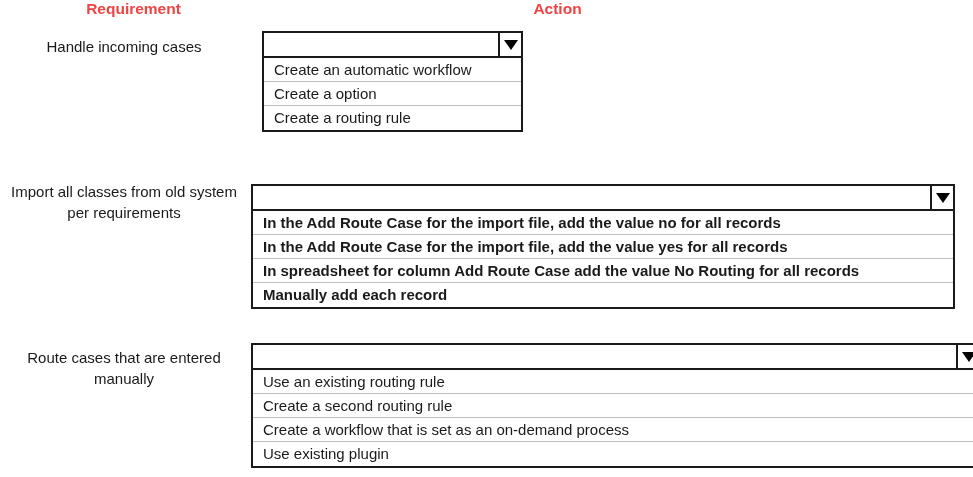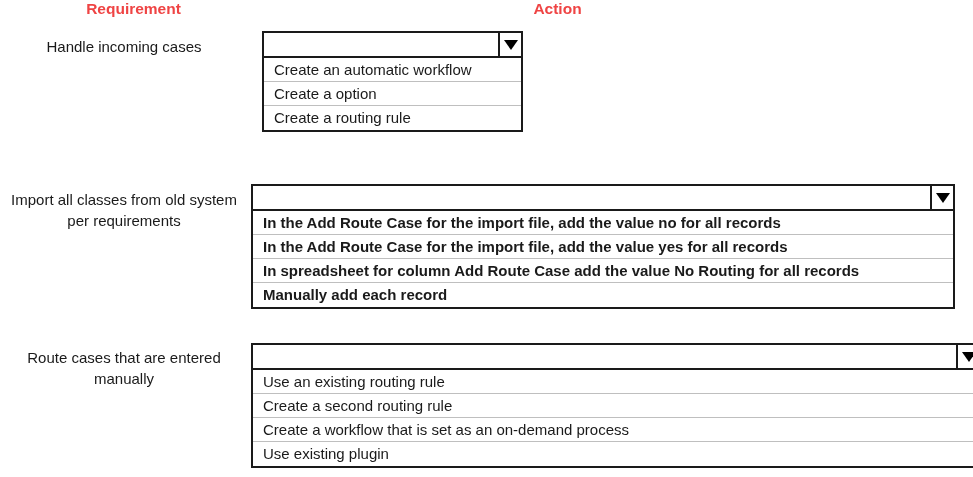--- a/index.html
+++ b/index.html
@@ -32,21 +32,21 @@
   .req-label {
     position: absolute;
     font-size: 15px;
     line-height: 21px;
     color: #1a1a1a;
     left: 2px;
     width: 244px;
     text-align: center;
   }
   #req-1 { top: 36px; }
-  #req-2 { top: 189px; }
+  #req-2 { top: 181px; }
   #req-3 { top: 347px; }
 
   
   .dropdown-group {
     position: absolute;
   }
 
   
   .combo-closed {
     position: relative;

